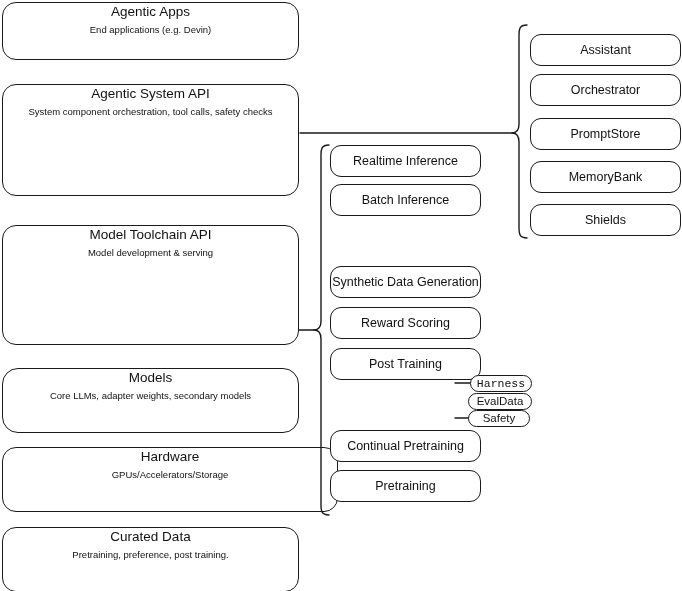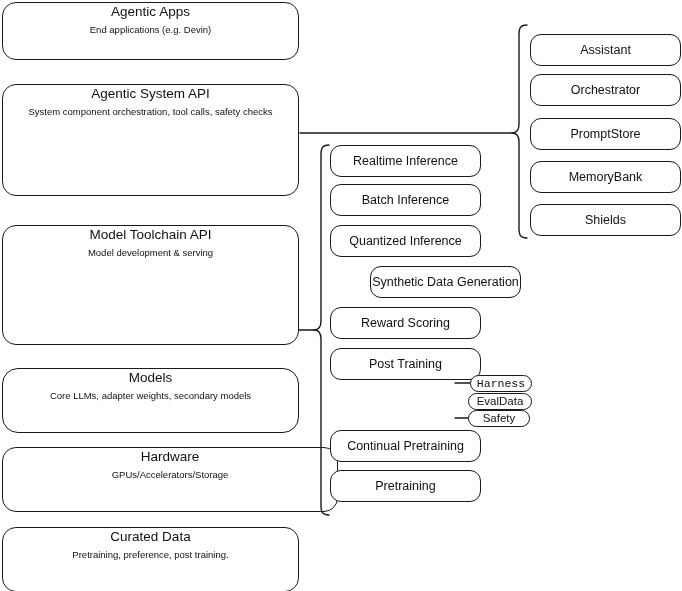--- a/index.html
+++ b/index.html
@@ -134,23 +134,22 @@
 
   <div class="box stack-box" style="left:2px; top:527px; width:297px; height:65px;">
     <div class="stack-title">Curated Data</div>
     <div class="stack-sub">Pretraining, preference, post training.</div>
   </div>
 
   <div class="chip" style="left:330px; top:145px; width:151px; height:32px;">Realtime Inference</div>
 
   <div class="chip" style="left:330px; top:184px; width:151px; height:32px;">Batch Inference</div>
 
-  <div class="chip" style="left:330px; top:225px; width:151px; height:32px;">Quantized Inference</div>
-
-  <div class="chip" style="left:330px; top:266px; width:151px; height:32px;margin-left:40px;">Synthetic Data Generation</div>
+
+  <div class="chip" style="left:330px; top:266px; width:151px; height:32px;">Synthetic Data Generation</div>
 
   <div class="chip" style="left:330px; top:307px; width:151px; height:32px;">Reward Scoring</div>
 
   <div class="chip" style="left:330px; top:348px; width:151px; height:32px;">Post Training</div>
 
 
   <div class="chip" style="left:330px; top:430px; width:151px; height:32px;">Continual Pretraining</div>
 
   <div class="chip" style="left:330px; top:470px; width:151px; height:32px;">Pretraining</div>
 

